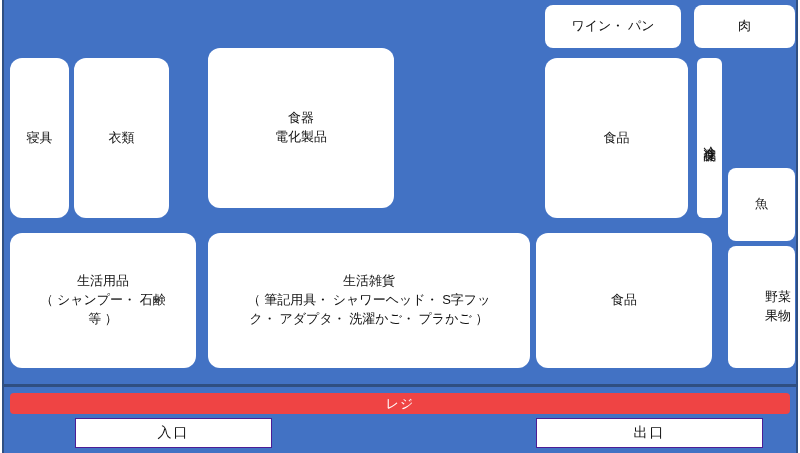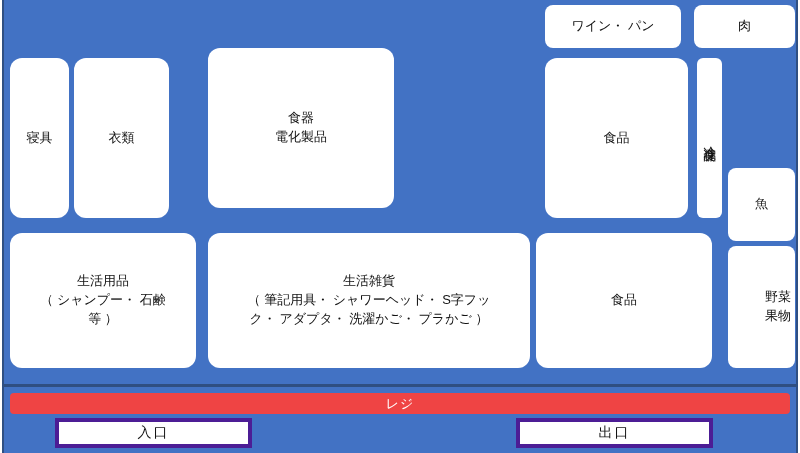--- a/index.html
+++ b/index.html
@@ -84,29 +84,30 @@
     color: #ffffff;
     font-size: 13px;
     letter-spacing: 1px;
     font-family: "Liberation Sans", "DejaVu Sans", sans-serif;
   }
 
   
   .door {
     position: absolute;
     background: #ffffff;
-    border: 4px solid #4c1d95;
+    border: 1px solid #4c1d95;
     box-sizing: border-box;
     display: flex;
     align-items: center;
     justify-content: center;
     color: #121212;
     font-size: 14px;
     letter-spacing: 2px;
     font-family: "Liberation Sans", "DejaVu Sans", sans-serif;
+    margin-left: 20px;
   }
 
   .zone .lbl, .register .lbl, .door .lbl {
     display: block;
     white-space: pre-line;
   }
 </style>
 </head>
 <body>
 
@@ -173,17 +174,17 @@
   <div class="divider" style="top:384px;"></div>
 
   <div class="register" style="left:10px; top:393px; width:780px; height:21px;">
     <span class="lbl">レジ</span>
   </div>
 
   <div class="door" style="left:55px; top:418px; width:197px; height:30px;">
     <span class="lbl">入口</span>
   </div>
 
-  <div class="door" style="left:516px; top:418px; width:197px; height:30px;">
+  <div class="door" style="left:516px; top:418px; width:227px; height:30px;">
     <span class="lbl">出口</span>
   </div>
 
 </div>
 
 </body></html>

